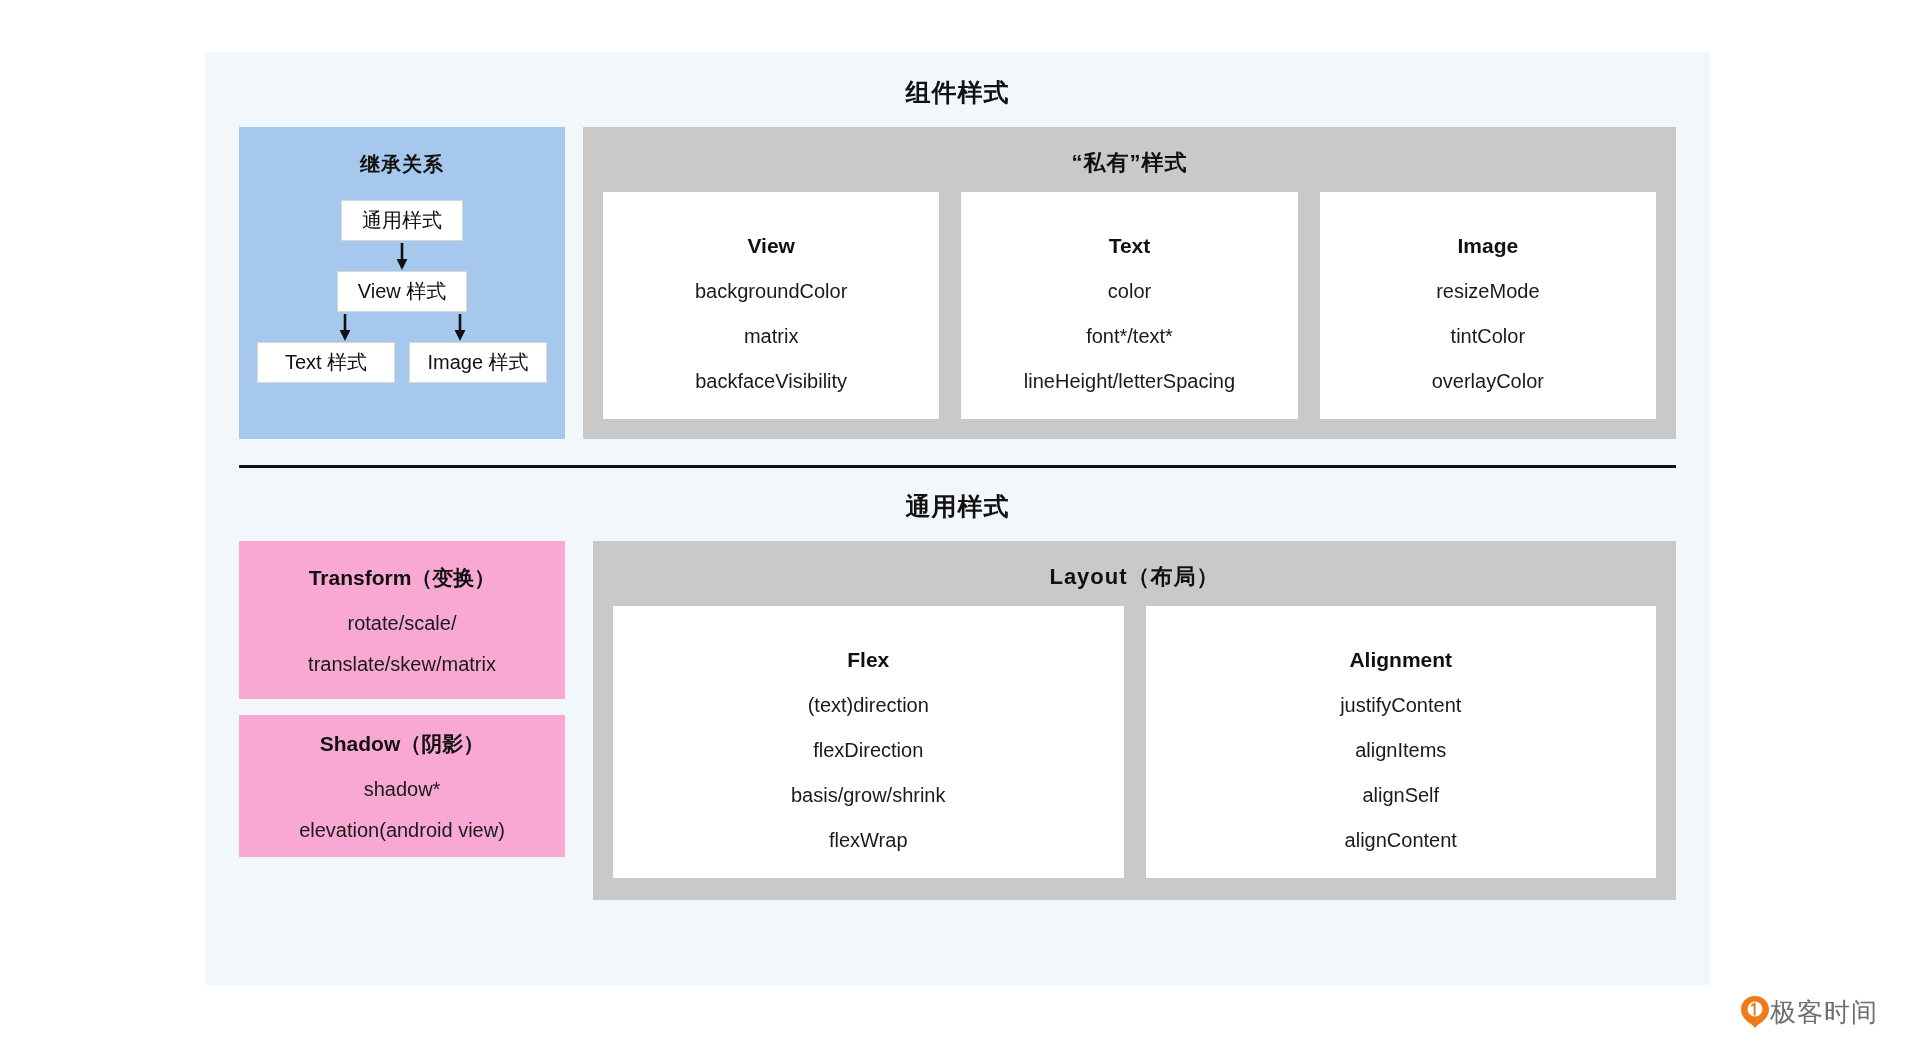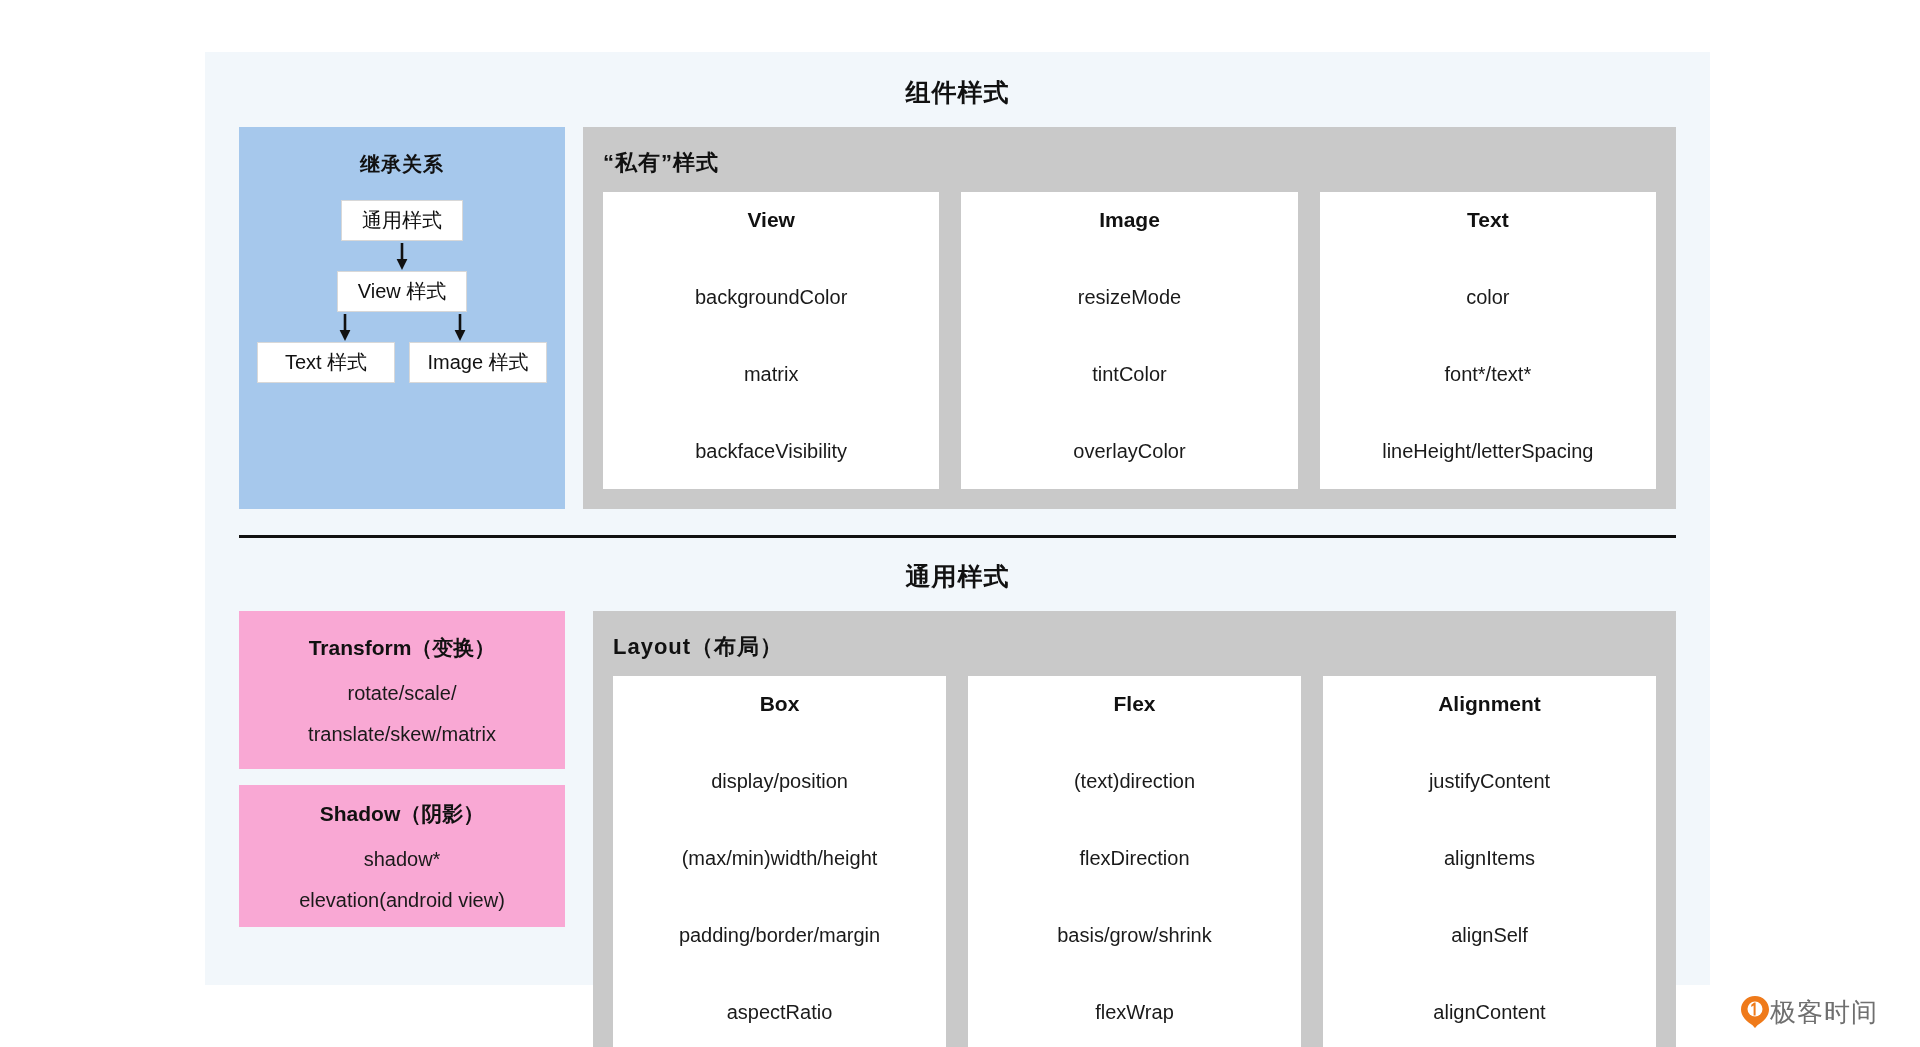--- a/index.html
+++ b/index.html
@@ -96,42 +96,41 @@
   
   .grey-panel {
     background: #c9c9c9;
     box-sizing: border-box;
     padding: 12px 20px 20px 20px;
     flex: 1 1 auto;
     display: flex;
     flex-direction: column;
   }
   .grey-panel-title {
-    text-align: left;
+    text-align: center;
     font-size: 22px;
     font-weight: bold;
     color: #111;
     margin: 9px 0 14px 0;
     letter-spacing: 1px;
   }
   .card-row {
     display: flex;
     gap: 22px;
     flex: 1 1 auto;
   }
   .white-card {
     background: #ffffff;
     flex: 1 1 0;
     box-sizing: border-box;
-    padding: 16px 10px 26px 10px;
+    padding: 42px 10px 26px 10px;
     display: flex;
     flex-direction: column;
     align-items: center;
     justify-content: flex-start;
-    gap: 32px;
   }
   .card-title {
     font-size: 21px;
     font-weight: bold;
     color: #111;
     margin-bottom: 22px;
     white-space: nowrap;
   }
   .card-line {
     font-size: 20px;
@@ -260,33 +259,33 @@
       <div class="card-row">
 
         <div class="white-card">
           <div class="card-title">View</div>
           <div class="card-line">backgroundColor</div>
           <div class="card-line">matrix</div>
           <div class="card-line">backfaceVisibility</div>
         </div>
 
         <div class="white-card">
+          <div class="card-title">Text</div>
+          <div class="card-line">color</div>
+          <div class="card-line">font*/text*</div>
+          <div class="card-line">lineHeight/letterSpacing</div>
+        </div>
+
+        <div class="white-card">
           <div class="card-title">Image</div>
           <div class="card-line">resizeMode</div>
           <div class="card-line">tintColor</div>
           <div class="card-line">overlayColor</div>
         </div>
 
-        <div class="white-card">
-          <div class="card-title">Text</div>
-          <div class="card-line">color</div>
-          <div class="card-line">font*/text*</div>
-          <div class="card-line">lineHeight/letterSpacing</div>
-        </div>
-
       </div>
     </div>
   </div>
 
   <div id="divider-wrap">
     <div id="section-divider"></div>
   </div>
 
   <div class="section-title" id="general-section-title">通用样式</div>
 
@@ -306,27 +305,20 @@
         <div class="mini-line">elevation(android view)</div>
       </div>
 
     </div>
 
     <div class="grey-panel" id="layout-panel">
       <div class="grey-panel-title">Layout（布局）</div>
 
       <div class="card-row">
 
-        <div class="white-card">
-          <div class="card-title">Box</div>
-          <div class="card-line">display/position</div>
-          <div class="card-line">(max/min)width/height</div>
-          <div class="card-line">padding/border/margin</div>
-          <div class="card-line">aspectRatio</div>
-        </div>
 
         <div class="white-card">
           <div class="card-title">Flex</div>
           <div class="card-line">(text)direction</div>
           <div class="card-line">flexDirection</div>
           <div class="card-line">basis/grow/shrink</div>
           <div class="card-line">flexWrap</div>
         </div>
 
         <div class="white-card">

